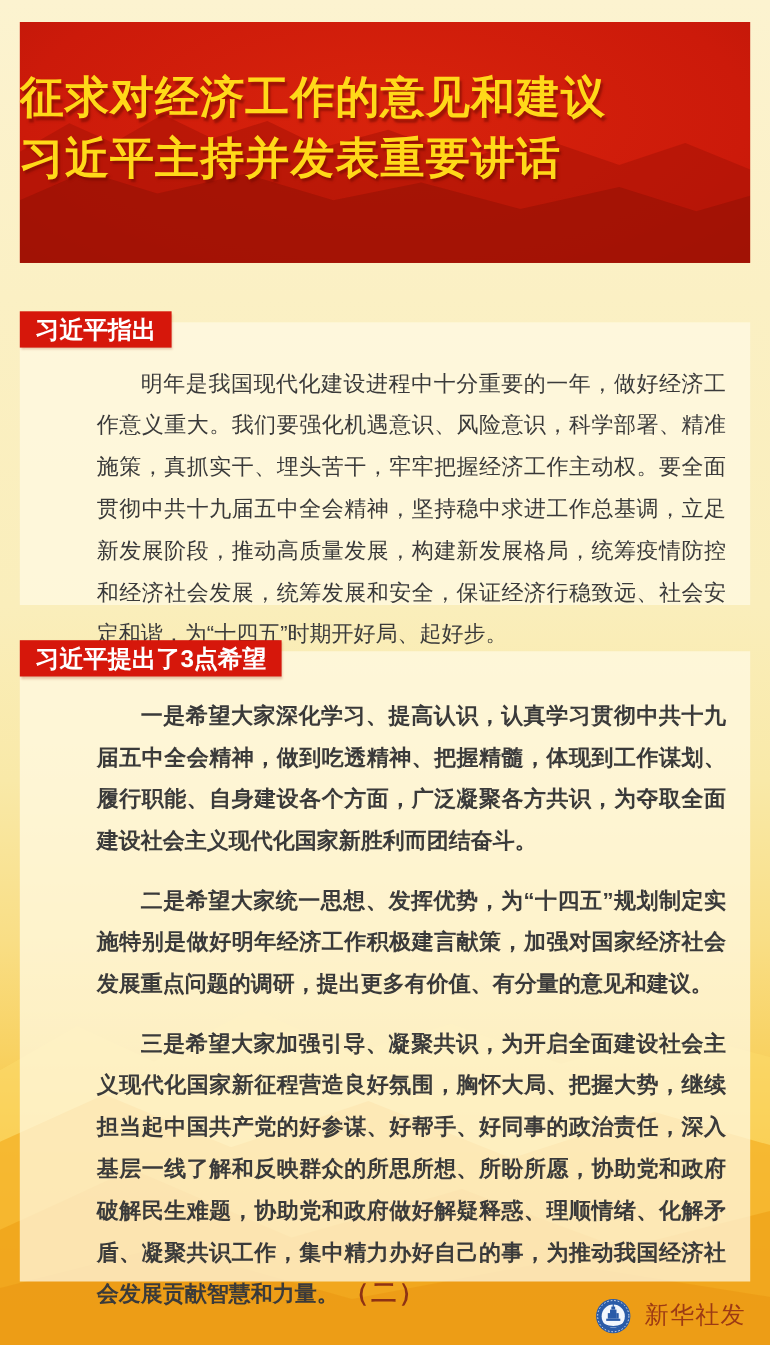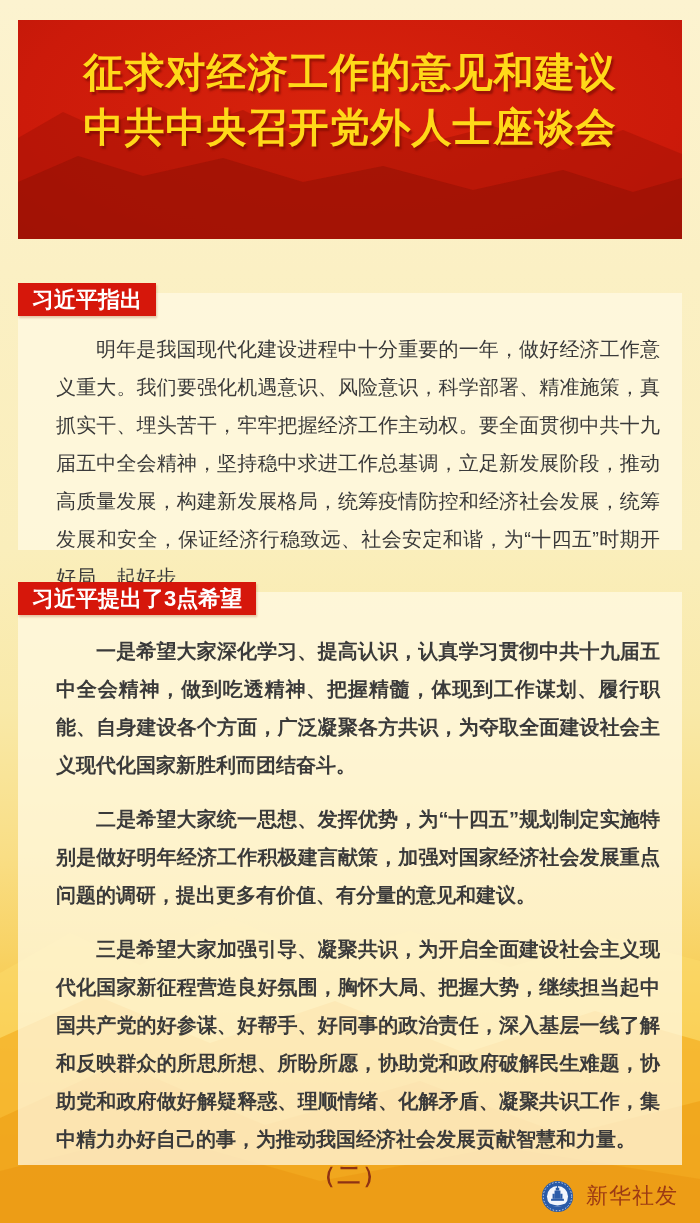--- a/index.html
+++ b/index.html
@@ -16,30 +16,30 @@
   
   .bg-mountains{position:absolute;left:0;bottom:0;width:700px;height:320px;z-index:0;}
   
   .banner{
     position:absolute;left:18px;top:20px;width:664px;height:219px;
     background:radial-gradient(ellipse 90% 120% at 50% 40%, #D8230C 0%, #CC1A0A 55%, #B01407 100%);
     overflow:hidden;z-index:2;
   }
   .banner-mountains{position:absolute;left:0;bottom:0;width:664px;height:219px;}
   .banner-title{
-    position:absolute;left:0;top:25px;width:664px;text-align:center;
+    position:absolute;left:0;top:42px;width:664px;text-align:left;
     font-weight:bold;font-size:40px;line-height:55px;color:#FFD919;
     letter-spacing:1px;
     text-shadow:2px 3px 2px rgba(110,10,0,0.55);
   }
   
   .card{
     position:absolute;left:18px;width:664px;
     background:rgba(255,250,228,0.74);
-    z-index:2;box-sizing:border-box;
+    z-index:2;box-sizing:border-box;padding-left:32px;
   }
   .card1{top:293px;height:257px;}
   .card2{top:592px;height:573px;}
   .section-label{
     position:absolute;left:0;top:-10px;
     background:#D6170B;color:#FFFFFF;
     font-size:22px;font-weight:bold;line-height:33px;height:33px;
     padding:0 14px;white-space:nowrap;
     box-shadow:1px 2px 2px rgba(150,40,10,0.25);
   }
@@ -76,21 +76,21 @@
     <path fill="#E89310" opacity="0.45" d="M0,268 L150,230 320,278 500,244 700,276 L700,320 L0,320 Z"></path>
   </svg>
 
   <div class="banner">
     <svg class="banner-mountains" viewBox="0 0 664 219" preserveAspectRatio="none" aria-hidden="true">
       <path fill="#A81306" opacity="0.55" d="M0,118 L45,92 85,110 130,84 175,106 225,90 275,114 335,98 405,124 475,106 545,130 605,110 664,134 L664,219 L0,219 Z"></path>
       <path fill="#8F0F04" opacity="0.5" d="M0,162 L60,136 125,156 205,138 285,162 365,146 455,170 545,150 615,172 664,158 L664,219 L0,219 Z"></path>
     </svg>
     <div class="banner-title">
       <div>征求对经济工作的意见和建议</div>
-      <div>中共中央召开党外人士座谈会</div>
+      <div>习近平主持并发表重要讲话</div>
     </div>
   </div>
 
   <section class="card card1">
     <div class="section-label">习近平指出</div>
     <div class="card-body">
       <p class="para">明年是我国现代化建设进程中十分重要的一年，做好经济工作意义重大。我们要强化机遇意识、风险意识，科学部署、精准施策，真抓实干、埋头苦干，牢牢把握经济工作主动权。要全面贯彻中共十九届五中全会精神，坚持稳中求进工作总基调，立足新发展阶段，推动高质量发展，构建新发展格局，统筹疫情防控和经济社会发展，统筹发展和安全，保证经济行稳致远、社会安定和谐，为“十四五”时期开好局、起好步。</p>
     </div>
   </section>
 

